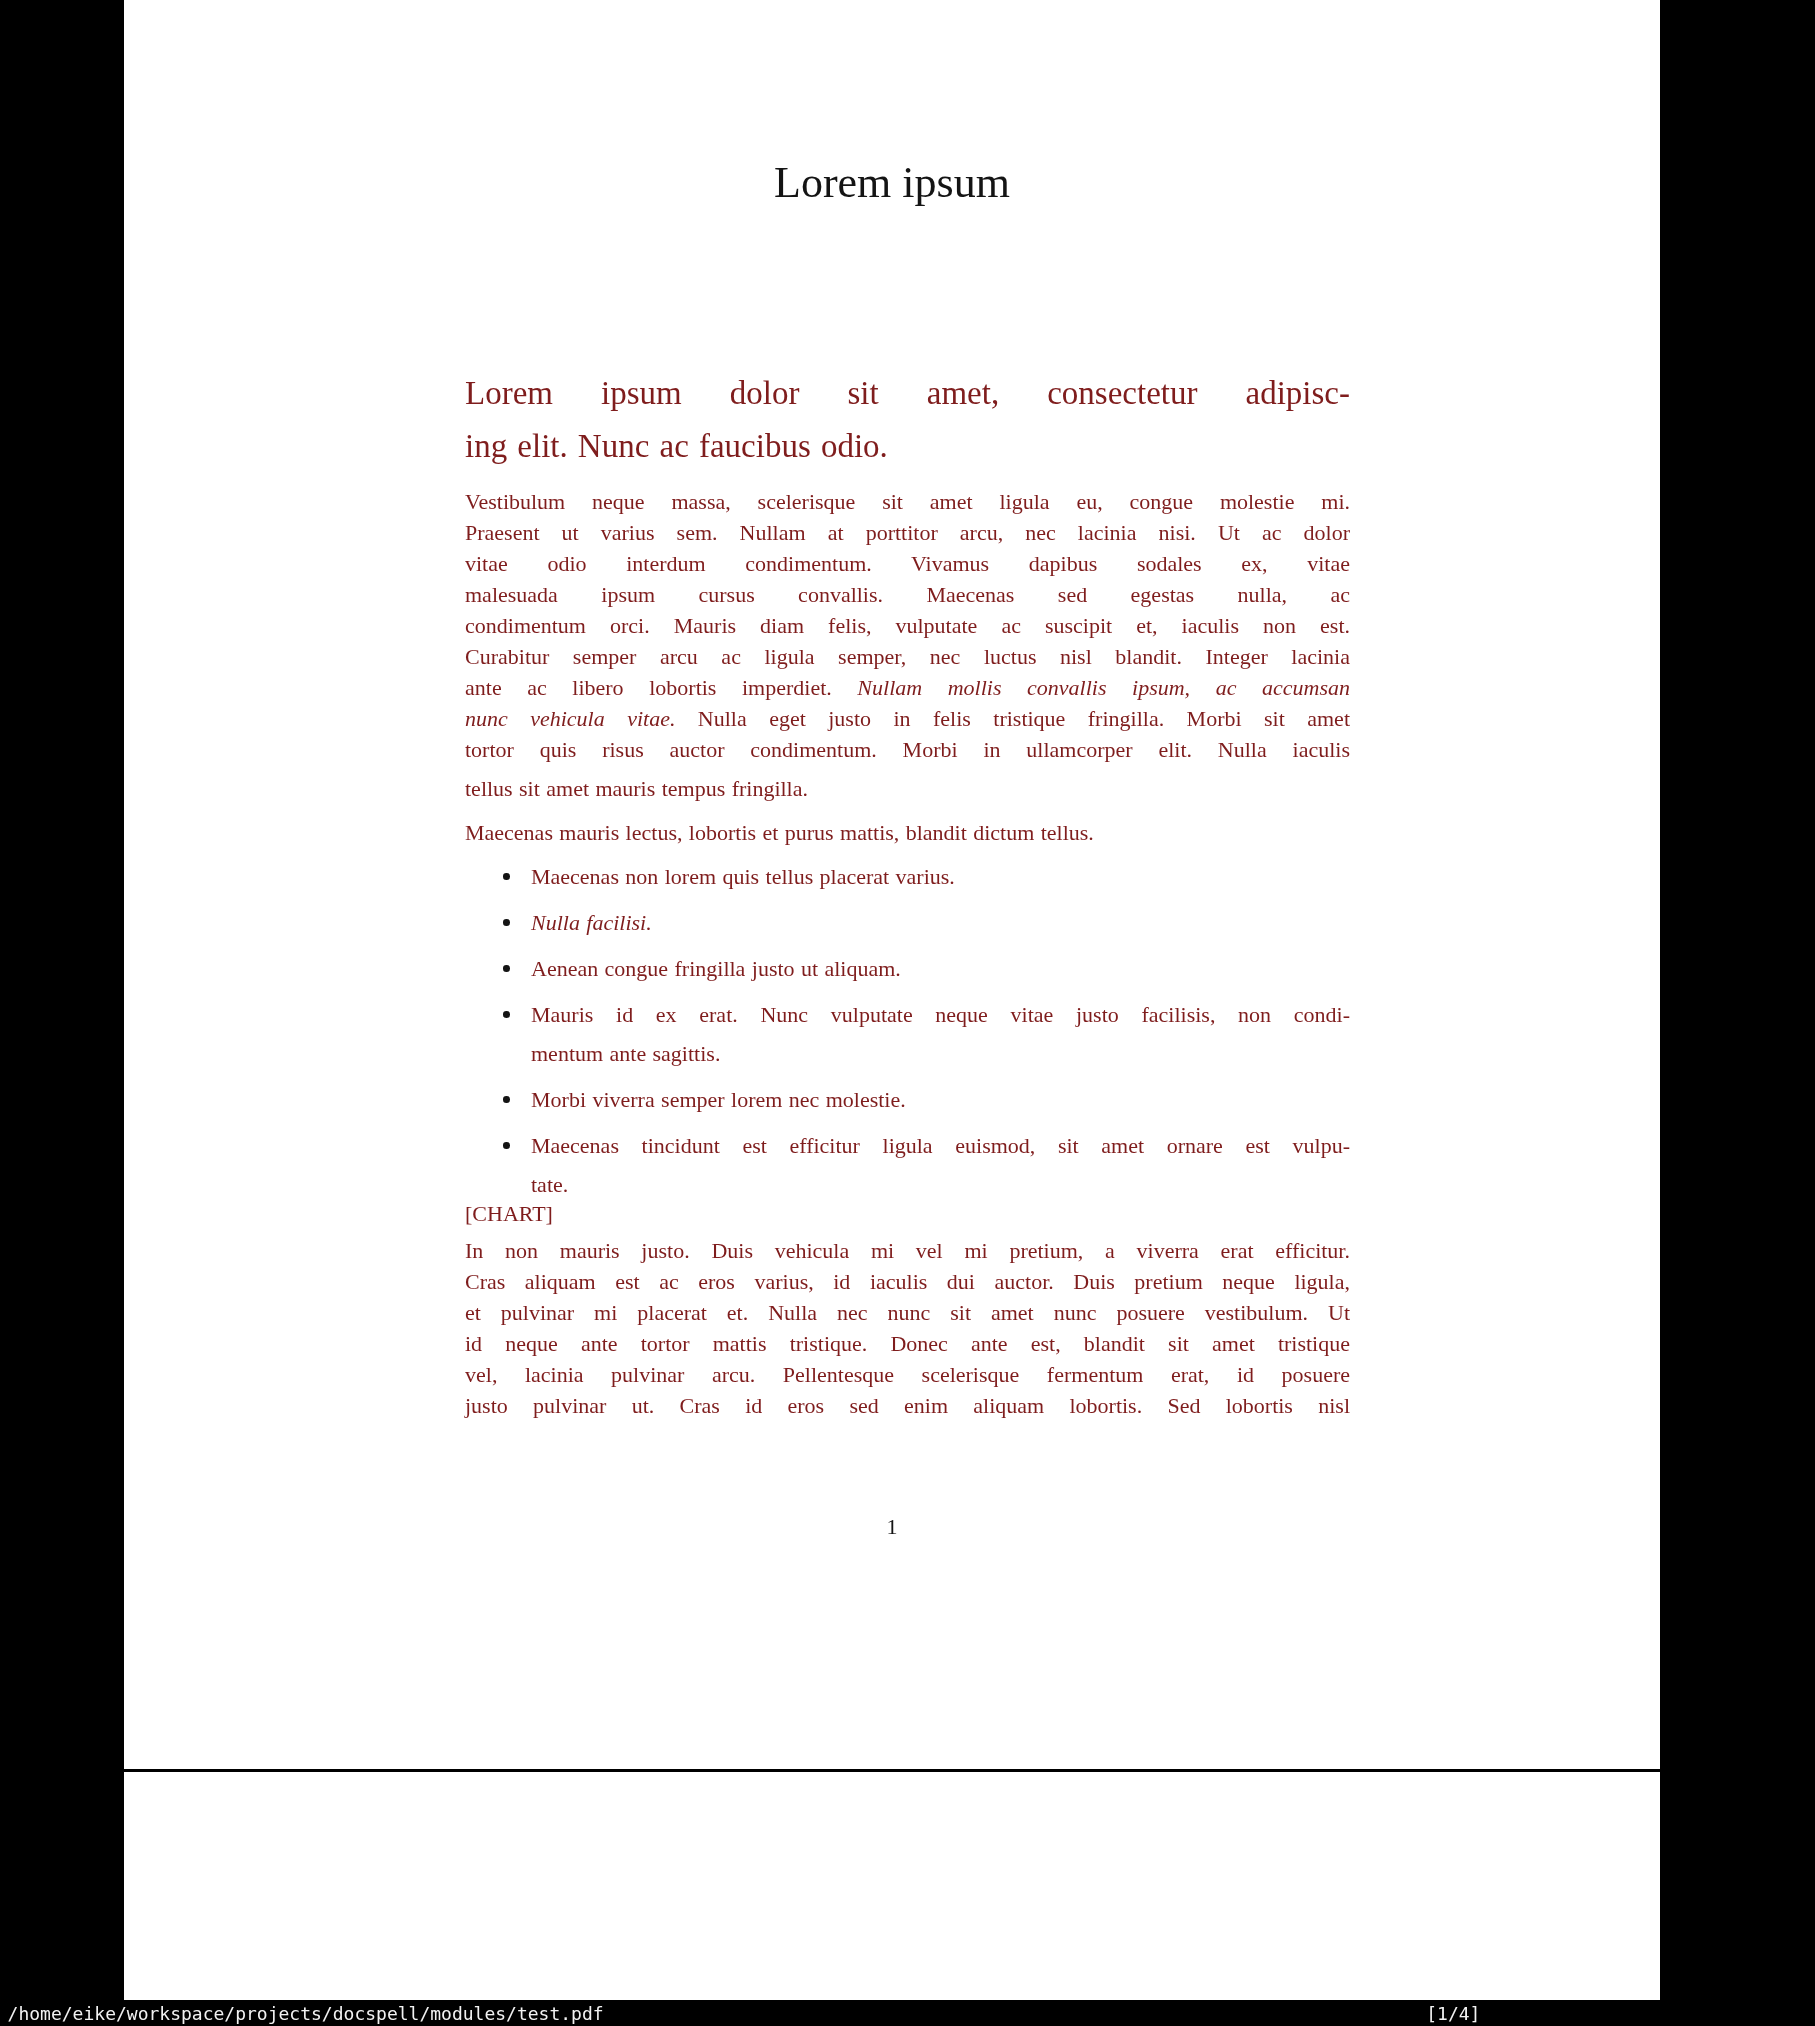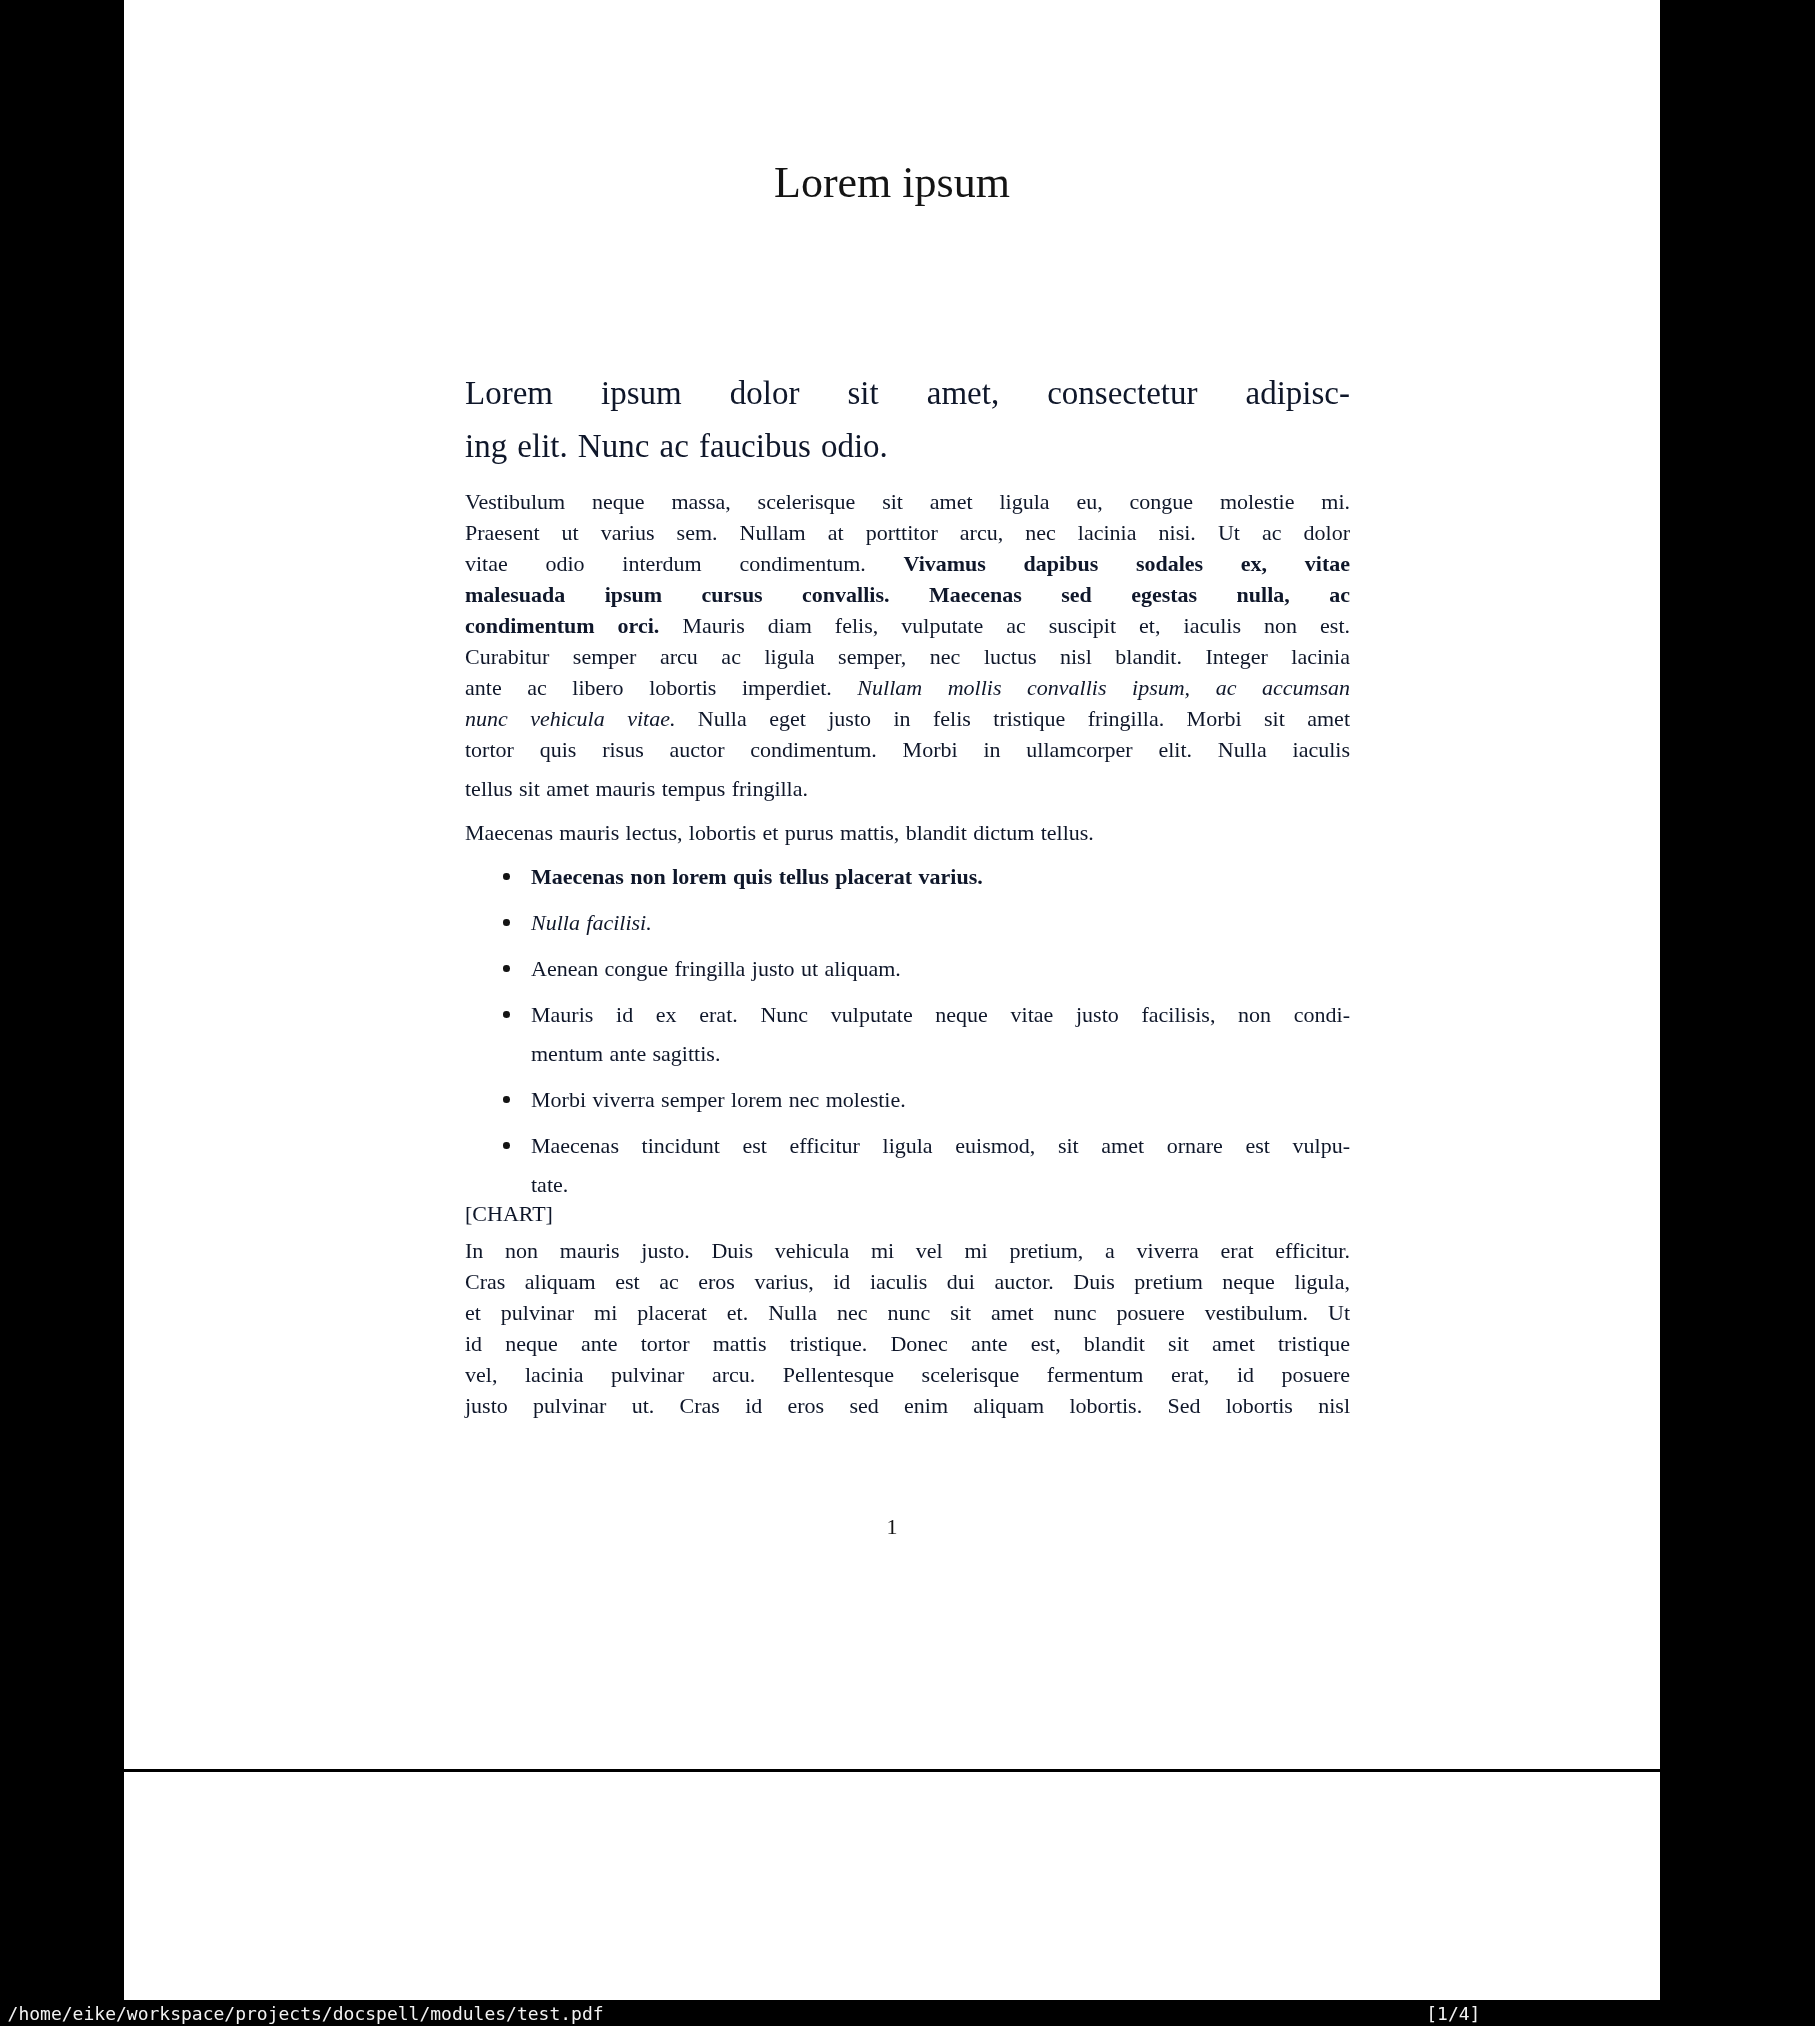--- a/index.html
+++ b/index.html
@@ -15,36 +15,36 @@
     background:#ffffff;
   }
   #page1 { top:0; height:1769px; }
   #page2 { top:1772px; height:228px; }
   .doc-title {
     position:absolute; left:0; top:157px; width:100%;
     text-align:center; font-size:44px; color:#141414;
   }
   .block {
     position:absolute; left:341px; width:885px;
-    color:#0f172a; font-size:22px; line-height:31px;
+    color:#7f1d1d; font-size:22px; line-height:31px;
     word-spacing:0.9px;
   }
   .heading {
     top:371px;
     font-size:33px; line-height:45px; font-weight:bold;
     word-spacing:1.9px;
   }
   .para1 { top:486px; }
   .para2 { top:809px; }
   .bullet-list { top:853px; }
   .chart-line { top:1190px; }
   .para3 { top:1235px; }
   .tline { text-align:justify; text-align-last:justify; }
   .tline-last { text-align-last:left;margin-top:8px; }
-  .run-b { font-weight:bold; }
+  .run-b { font-weight:normal; }
   .run-i { font-style:italic; }
   .run-n { font-weight:normal; font-style:normal; }
   .bullet-item { position:relative; padding-left:66px; margin-bottom:15px; }
   .bullet-item::before {
     content:""; position:absolute; left:38px; top:12.3px;
     width:6.6px; height:6.6px; border-radius:50%; background:#141414;
   }
   .pageno {
     position:absolute; left:0; top:1514px; width:100%;
     text-align:center; font-size:22px; color:#141414;

